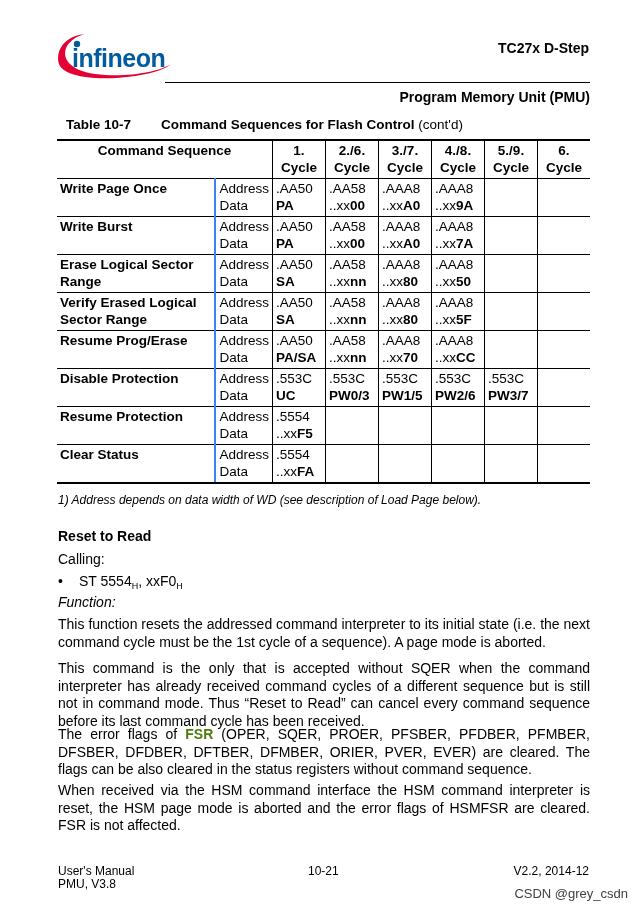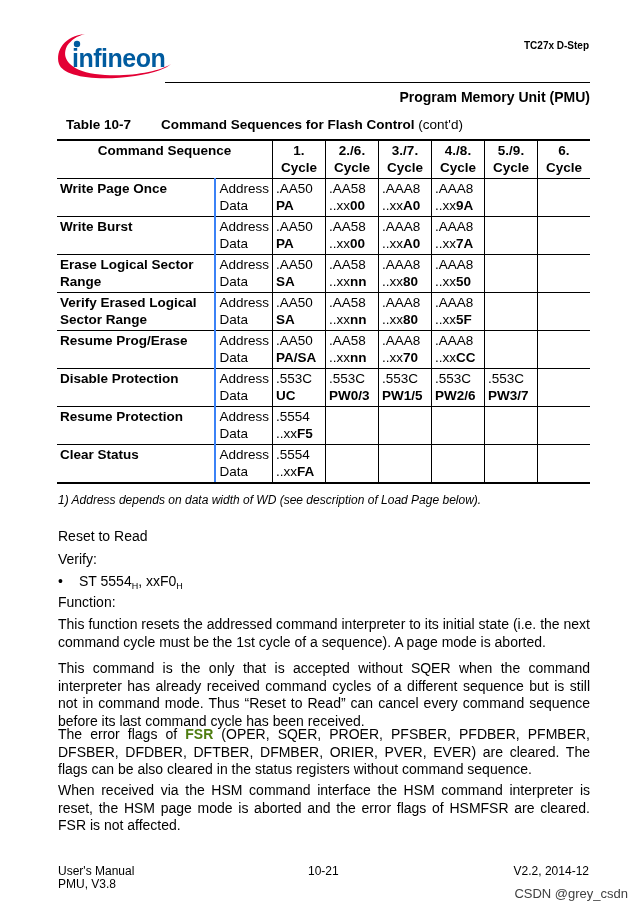--- a/index.html
+++ b/index.html
@@ -1,45 +1,45 @@
 <!DOCTYPE html>
 <html><head>
 <meta charset="utf-8">
 <style>
   html, body { margin:0; padding:0; background:#ffffff; }
   body { width:644px; height:911px; position:relative; overflow:hidden;
          font-family:"Liberation Sans", sans-serif; color:#000; }
   .logo { position:absolute; left:55px; top:30px; width:118px; height:52px; }
   .logo svg { width:118px; height:52px; display:block; }
-  .doc-title { position:absolute; right:55px; top:40px; font-weight:bold; font-size:10px; }
+  .doc-title { position:absolute; right:55px; top:40px; font-weight:bold; font-size:14px; }
   .rule { position:absolute; left:165px; right:54px; top:82px; border-top:1px solid #000; }
   .section-title { position:absolute; right:54px; top:89px; font-weight:bold; font-size:14px; }
   .table-caption { position:absolute; left:58px; top:117px; font-size:13.5px; }
   .table-caption b { font-weight:bold;margin-left:8px; }
   .table-caption .num { display:inline-block; width:87px; }
   table.cmd { position:absolute; left:57px; top:139px; width:533px; border-collapse:collapse;
               font-size:13.5px; line-height:17px; }
   table.cmd th, table.cmd td { border:1px solid #000; padding:1px 3px 2px 3px; vertical-align:top; }
   table.cmd tr:first-child th { border-top:2px solid #000;text-align:center; }
   table.cmd tr:last-child td { border-bottom:2px solid #000; }
   table.cmd th { font-weight:bold; text-align:center; }
   table.cmd th.seq { text-align:center; padding-top:1px; }
   table.cmd td.name { font-weight:bold; border-right:1px solid #000; }
   table.cmd td.kind { border-left:2px solid #3b82f6; }
   table.cmd tr > *:first-child { border-left:none; }
   table.cmd tr > *:last-child { border-right:none; } .cc { width:46px; }
   .footnote { position:absolute; left:58px; top:493px; font-size:12px;font-style:italic; }
   .body { position:absolute; left:58px; width:532px; font-size:14px; line-height:17.5px; }
   .body p { margin:0; text-align:justify; }
-  .h-reset { top:528px; font-weight:normal; }
+  .h-reset { top:528px; font-weight:bold; }
   .calling { top:551px; }
   .bullet { top:573px; }
   .bullet .dot { display:inline-block; width:21px; }
   .bullet sub { font-size:9px; vertical-align:-3px; line-height:0; }
-  .function { top:594px; }
+  .function { top:594px;font-style:italic; }
   .p1 { top:616px; }
   .p2 { top:660px; }
   .p3 { top:726px; }
   .p4 { top:782px; }
   .fsr { color:#4d7c0f; font-weight:bold; }
   .foot { position:absolute; font-size:12px; line-height:13px; }
   .foot-left { left:58px; top:865px; }
   .foot-mid { left:308px; top:865px; }
   .foot-right { right:55px; top:865px; }
   .watermark { position:absolute; right:16px; top:886px; font-size:13px; color:#404040; }
@@ -156,21 +156,21 @@
         <td><span></span><br><span></span><b></b></td>
         <td><span></span><br><span></span><b></b></td>
         <td><span></span><br><span></span><b></b></td>
       </tr>
     </tbody>
 </table>
 
 <div class="footnote">1)  Address depends on data width of WD (see description of Load Page below).</div>
 
 <div class="body h-reset">Reset to Read</div>
-<div class="body calling">Verify:</div>
+<div class="body calling">Calling:</div>
 <div class="body bullet">
   <span class="dot">•</span><span>ST 5554</span><sub>H</sub><span>, xxF0</span><sub>H</sub>
 </div>
 <div class="body function">Function:</div>
 <div class="body p1">
     <p>This function resets the addressed command interpreter to its initial state (i.e. the next command cycle must be the 1st cycle of a sequence). A page mode is aborted.</p>
   </div>
 <div class="body p2">
     <p>This command is the only that is accepted without SQER when the command interpreter has already received command cycles of a different sequence but is still not in command mode. Thus “Reset to Read” can cancel every command sequence before its last command cycle has been received.</p>
   </div>

